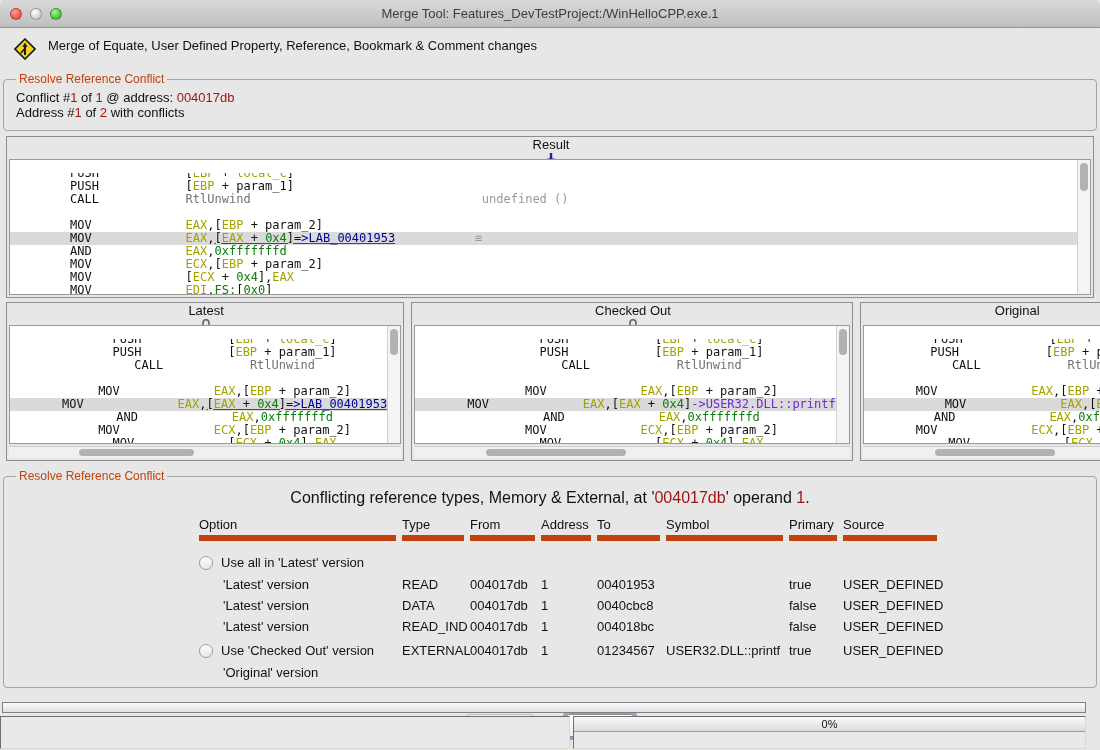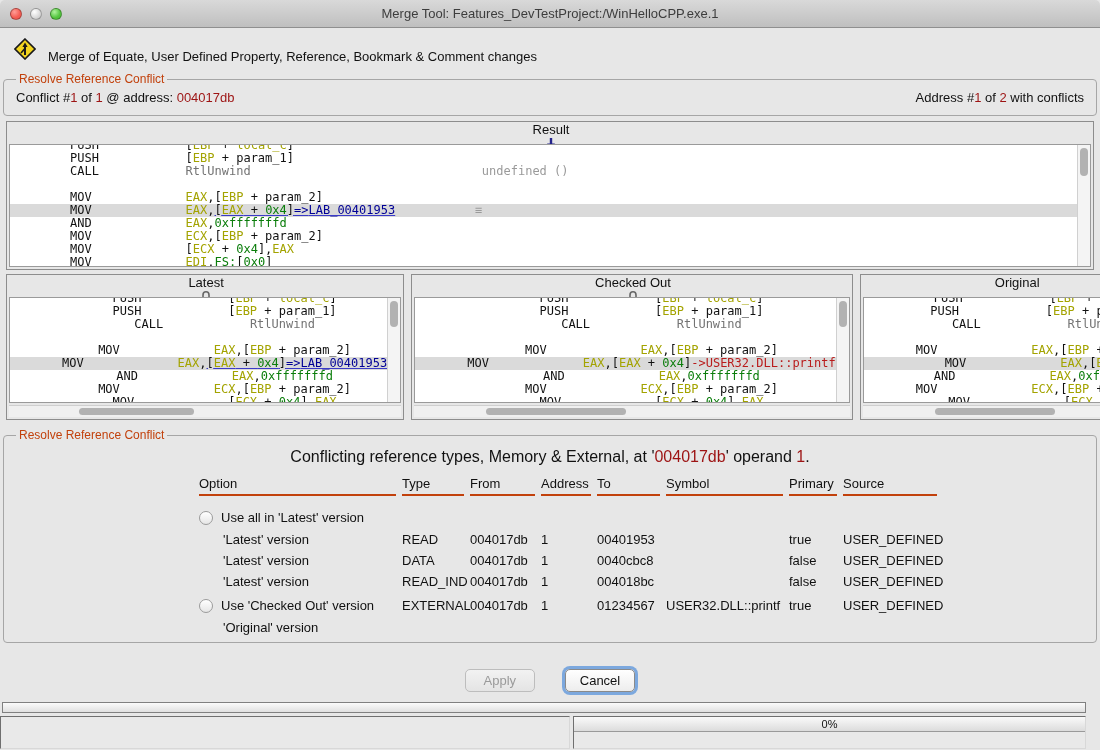--- a/index.html
+++ b/index.html
@@ -10,41 +10,41 @@
   .titlebar { height:28px; background:linear-gradient(#d9d9d9,#bfbfbf); border-bottom:1px solid #8f8f8f;
               display:flex; align-items:center; position:relative; border-radius:5px 5px 0 0; }
   .lights { position:absolute; left:10px; top:8px; display:flex; gap:8px; }
   .light { width:12px; height:12px; border-radius:50%; border:1px solid rgba(0,0,0,.3); }
   .light.red { background:radial-gradient(circle at 35% 30%, #ff9d96, #f45b52 60%); }
   .light.mid { background:radial-gradient(circle at 35% 30%, #ffffff, #d2d2d2 70%); }
   .light.green { background:radial-gradient(circle at 35% 30%, #b0f39e, #52c43d 60%); }
   .title { flex:1; text-align:center; font-size:13px; color:#3d3d3d; }
 
   
-  .banner { display:flex; align-items:flex-end; gap:12px; padding:10px 14px 8px 14px; }
+  .banner { display:flex; align-items:flex-start; gap:12px; padding:10px 14px 8px 14px; }
   .banner-text { font-size:13px; color:#111; }
 
   
   fieldset { border:1px solid #a6a6a6; border-radius:4px; margin:0 3px; padding:2px 10px 6px 10px; background:transparent; }
   legend { font-size:12px; color:#c2410c; padding:0 3px; margin-left:2px; }
-  .conflict-counts { display:flex; justify-content:space-between; font-size:13px; color:#111; padding:2px 2px 4px 2px; }
+  .conflict-counts { display:flex; justify-content:space-between; font-size:13px; color:#111; padding:2px 2px 4px 2px;flex-direction:column; }
   .red { color:#9d1313; }
 
   
   .panel { border:1px solid #8d8d8d; background:#e7e7e7; }
   .panel-header { height:22px; display:flex; align-items:center; padding:0 6px 0 8px; font-size:13px; color:#111;flex-direction:column; }
   .panel-header .spacer { flex:1; }
   .icon-btn { width:18px; height:18px; display:flex; align-items:center; justify-content:center; }
   .listing-wrap { border:1px solid #9a9a9a; background:#fff; margin:0 2px 2px 2px; position:relative; overflow:hidden; display:flex; }
-  .listing { flex:1; overflow:hidden; position:relative; font-family:"DejaVu Sans Mono", monospace; font-size:12px; line-height:13px; white-space:pre; }
+  .listing { flex:1; overflow:hidden; position:relative; font-family:"DejaVu Sans Mono", monospace; font-size:12px; line-height:13px; white-space:pre;margin-top:13px; }
   .listing .cl { min-width:100%; height:13px; color:#111; }
   .listing .cl:first-child { margin-top:-6px; }
   .cl.hl { background:#dadada; }
   .r { color:#a3a300; } .c { color:#0a7d0a; } .f { color:#737373; }
-  .lab { color:#000096; } .redref { color:#b91c1c; } .dim { color:#9a9a9a; }
+  .lab { color:#000096; } .redref { color:#6d28d9; } .dim { color:#9a9a9a; }
   .u { text-decoration:underline; text-decoration-color:#3a3ac8; }
   .vscroll { width:13px; background:#f4f4f4; border-left:1px solid #d0d0d0; position:relative; flex:none; }
   .vthumb { position:absolute; left:2px; width:8px; border-radius:4px; background:#b2b2b2; }
   .hscroll { height:12px; background:#f0f0f0; border-top:1px solid #cfcfcf; margin:0 2px 2px 2px; position:relative; }
   .hthumb { position:absolute; top:2px; height:7px; border-radius:4px; background:#b2b2b2; }
 
   #result-panel { margin:5px 6px 0 6px; }
   .three-cols { display:flex; gap:7px; margin:4px 6px 0 6px; }
   .three-cols .panel { flex:1;text-align:center; }
   .three-cols .panel.mid { flex:1.06; }
@@ -52,21 +52,21 @@
   #result-listing { height:121px; }
   .pad52 .cl { padding-left:52px; }
   .pad60 .cl { padding-left:60px; }
 
   
   #resolve-fieldset { margin-top:8px; padding-bottom:4px; }
   .resolve-desc { text-align:center; font-size:16px; color:#111; margin:4px 0 10px 0; }
   .tgrid { display:grid; grid-template-columns:197px 62px 65px 50px 63px 117px 48px 94px; column-gap:6px;
            margin-left:185px; align-items:center; font-size:13px; color:#111; white-space:nowrap; }
   .thead { margin-bottom:10px; }
-  .thead .cell { border-bottom:2px solid #c2410c; padding-bottom:3px; }
+  .thead .cell { border-bottom:6px solid #c2410c; padding-bottom:3px; }
   .trow { height:21px; }
   .trow.radio-row { height:23px; margin-top:2px; }
   .trow .opt.indent { padding-left:24px; }
   .opt { display:flex; align-items:center; gap:8px; }
   .radio { width:14px; height:14px; flex:none; border-radius:50%; border:1px solid #9b9b9b;
            background:linear-gradient(#ffffff,#e6e6e6); box-shadow:inset 0 1px 1px rgba(255,255,255,.8); }
   .check-row { display:flex; align-items:center; gap:8px; font-size:13px; color:#111; margin:12px 0 2px 3px; }
   .checkbox { width:13px; height:13px; border:1px solid #9b9b9b; border-radius:3px; background:linear-gradient(#ffffff,#eeeeee); }
 
   

